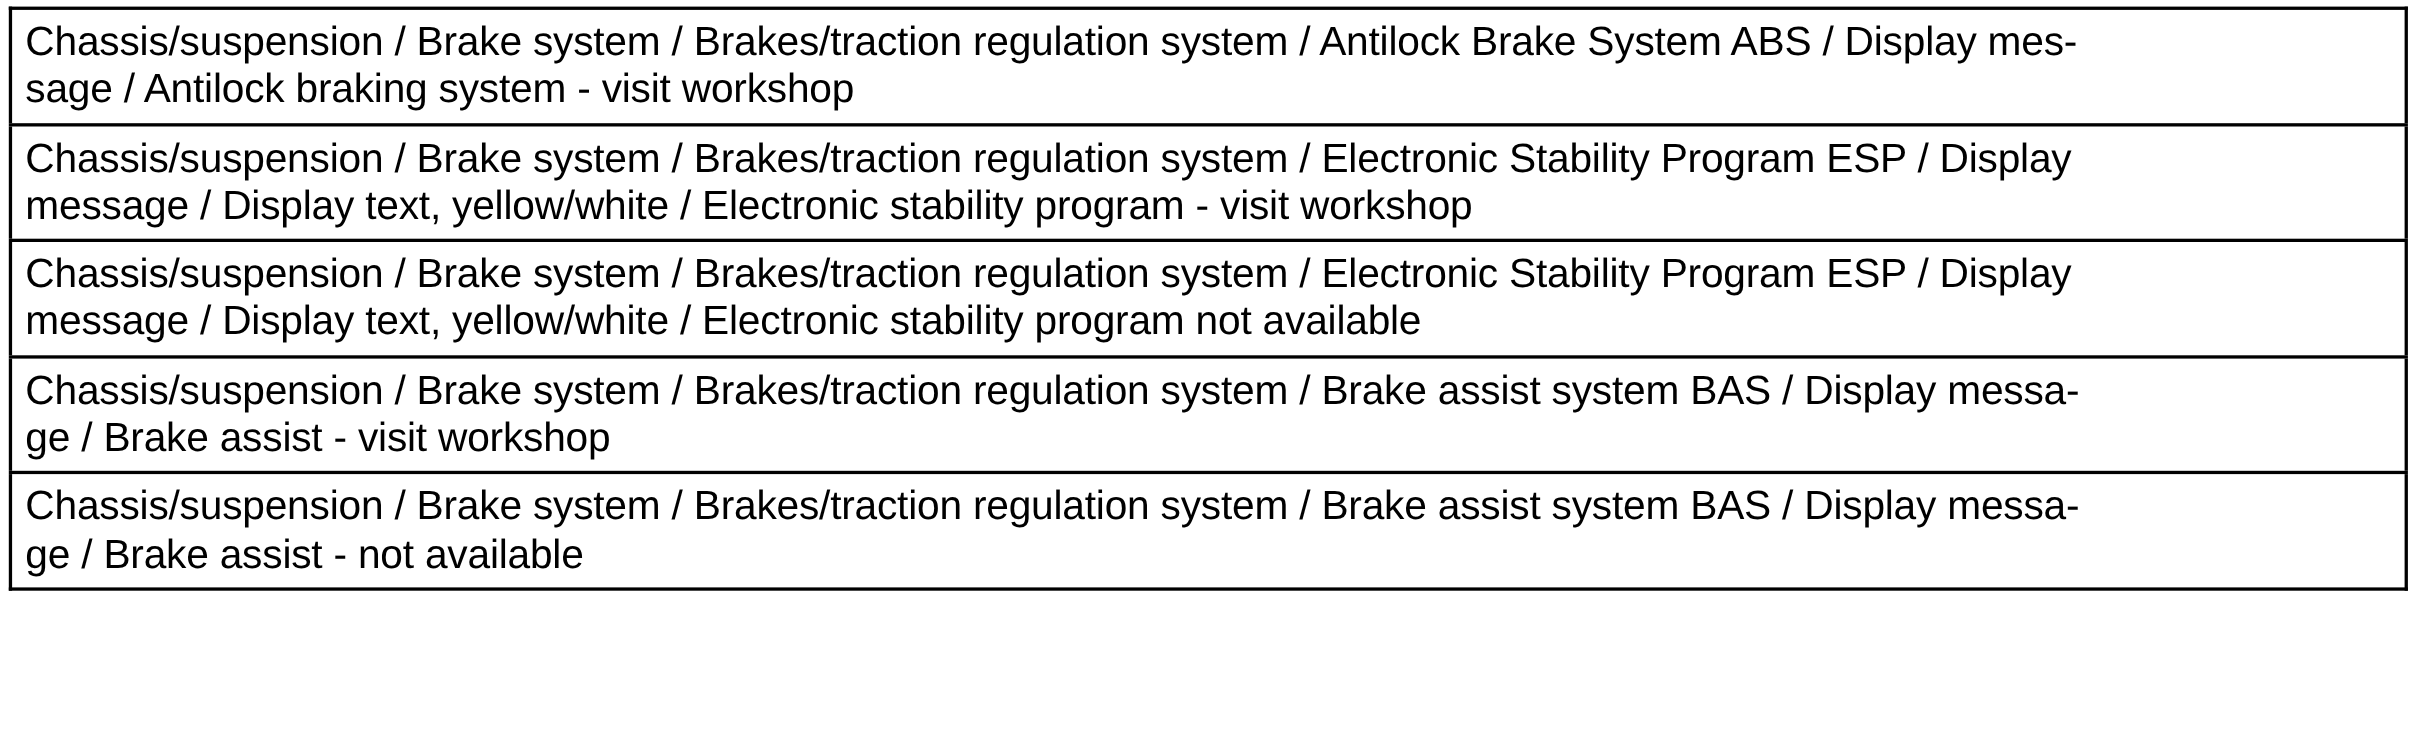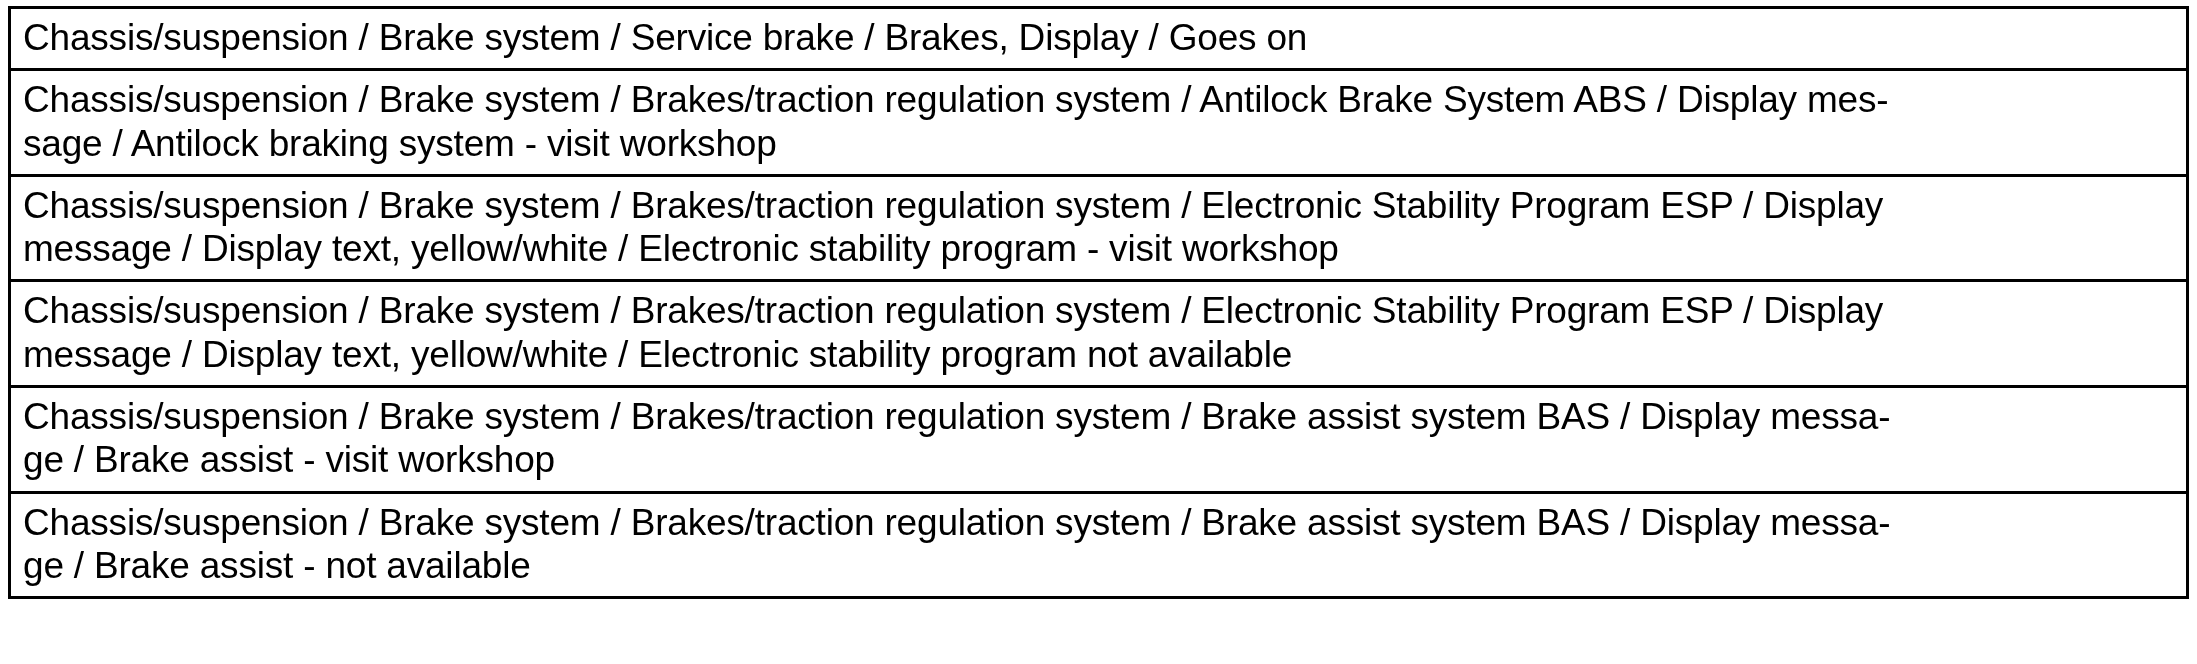--- a/index.html
+++ b/index.html
@@ -50,23 +50,20 @@
     color: #000000;
   }
 </style>
 </head>
 <body>
 
 <div class="page">
   <table class="fault-table">
     <tbody>
       <tr>
-        <td class="path-cell">Chassis/suspension / Brake system / Service brake / Brakes, Display / Goes on</td>
-      </tr>
-      <tr>
         <td class="path-cell">Chassis/suspension / Brake system / Brakes/traction regulation system / Antilock Brake System ABS / Display mes-
 sage / Antilock braking system - visit workshop</td>
       </tr>
       <tr>
         <td class="path-cell">Chassis/suspension / Brake system / Brakes/traction regulation system / Electronic Stability Program ESP / Display
 message / Display text, yellow/white / Electronic stability program - visit workshop</td>
       </tr>
       <tr>
         <td class="path-cell">Chassis/suspension / Brake system / Brakes/traction regulation system / Electronic Stability Program ESP / Display
 message / Display text, yellow/white / Electronic stability program not available</td>

